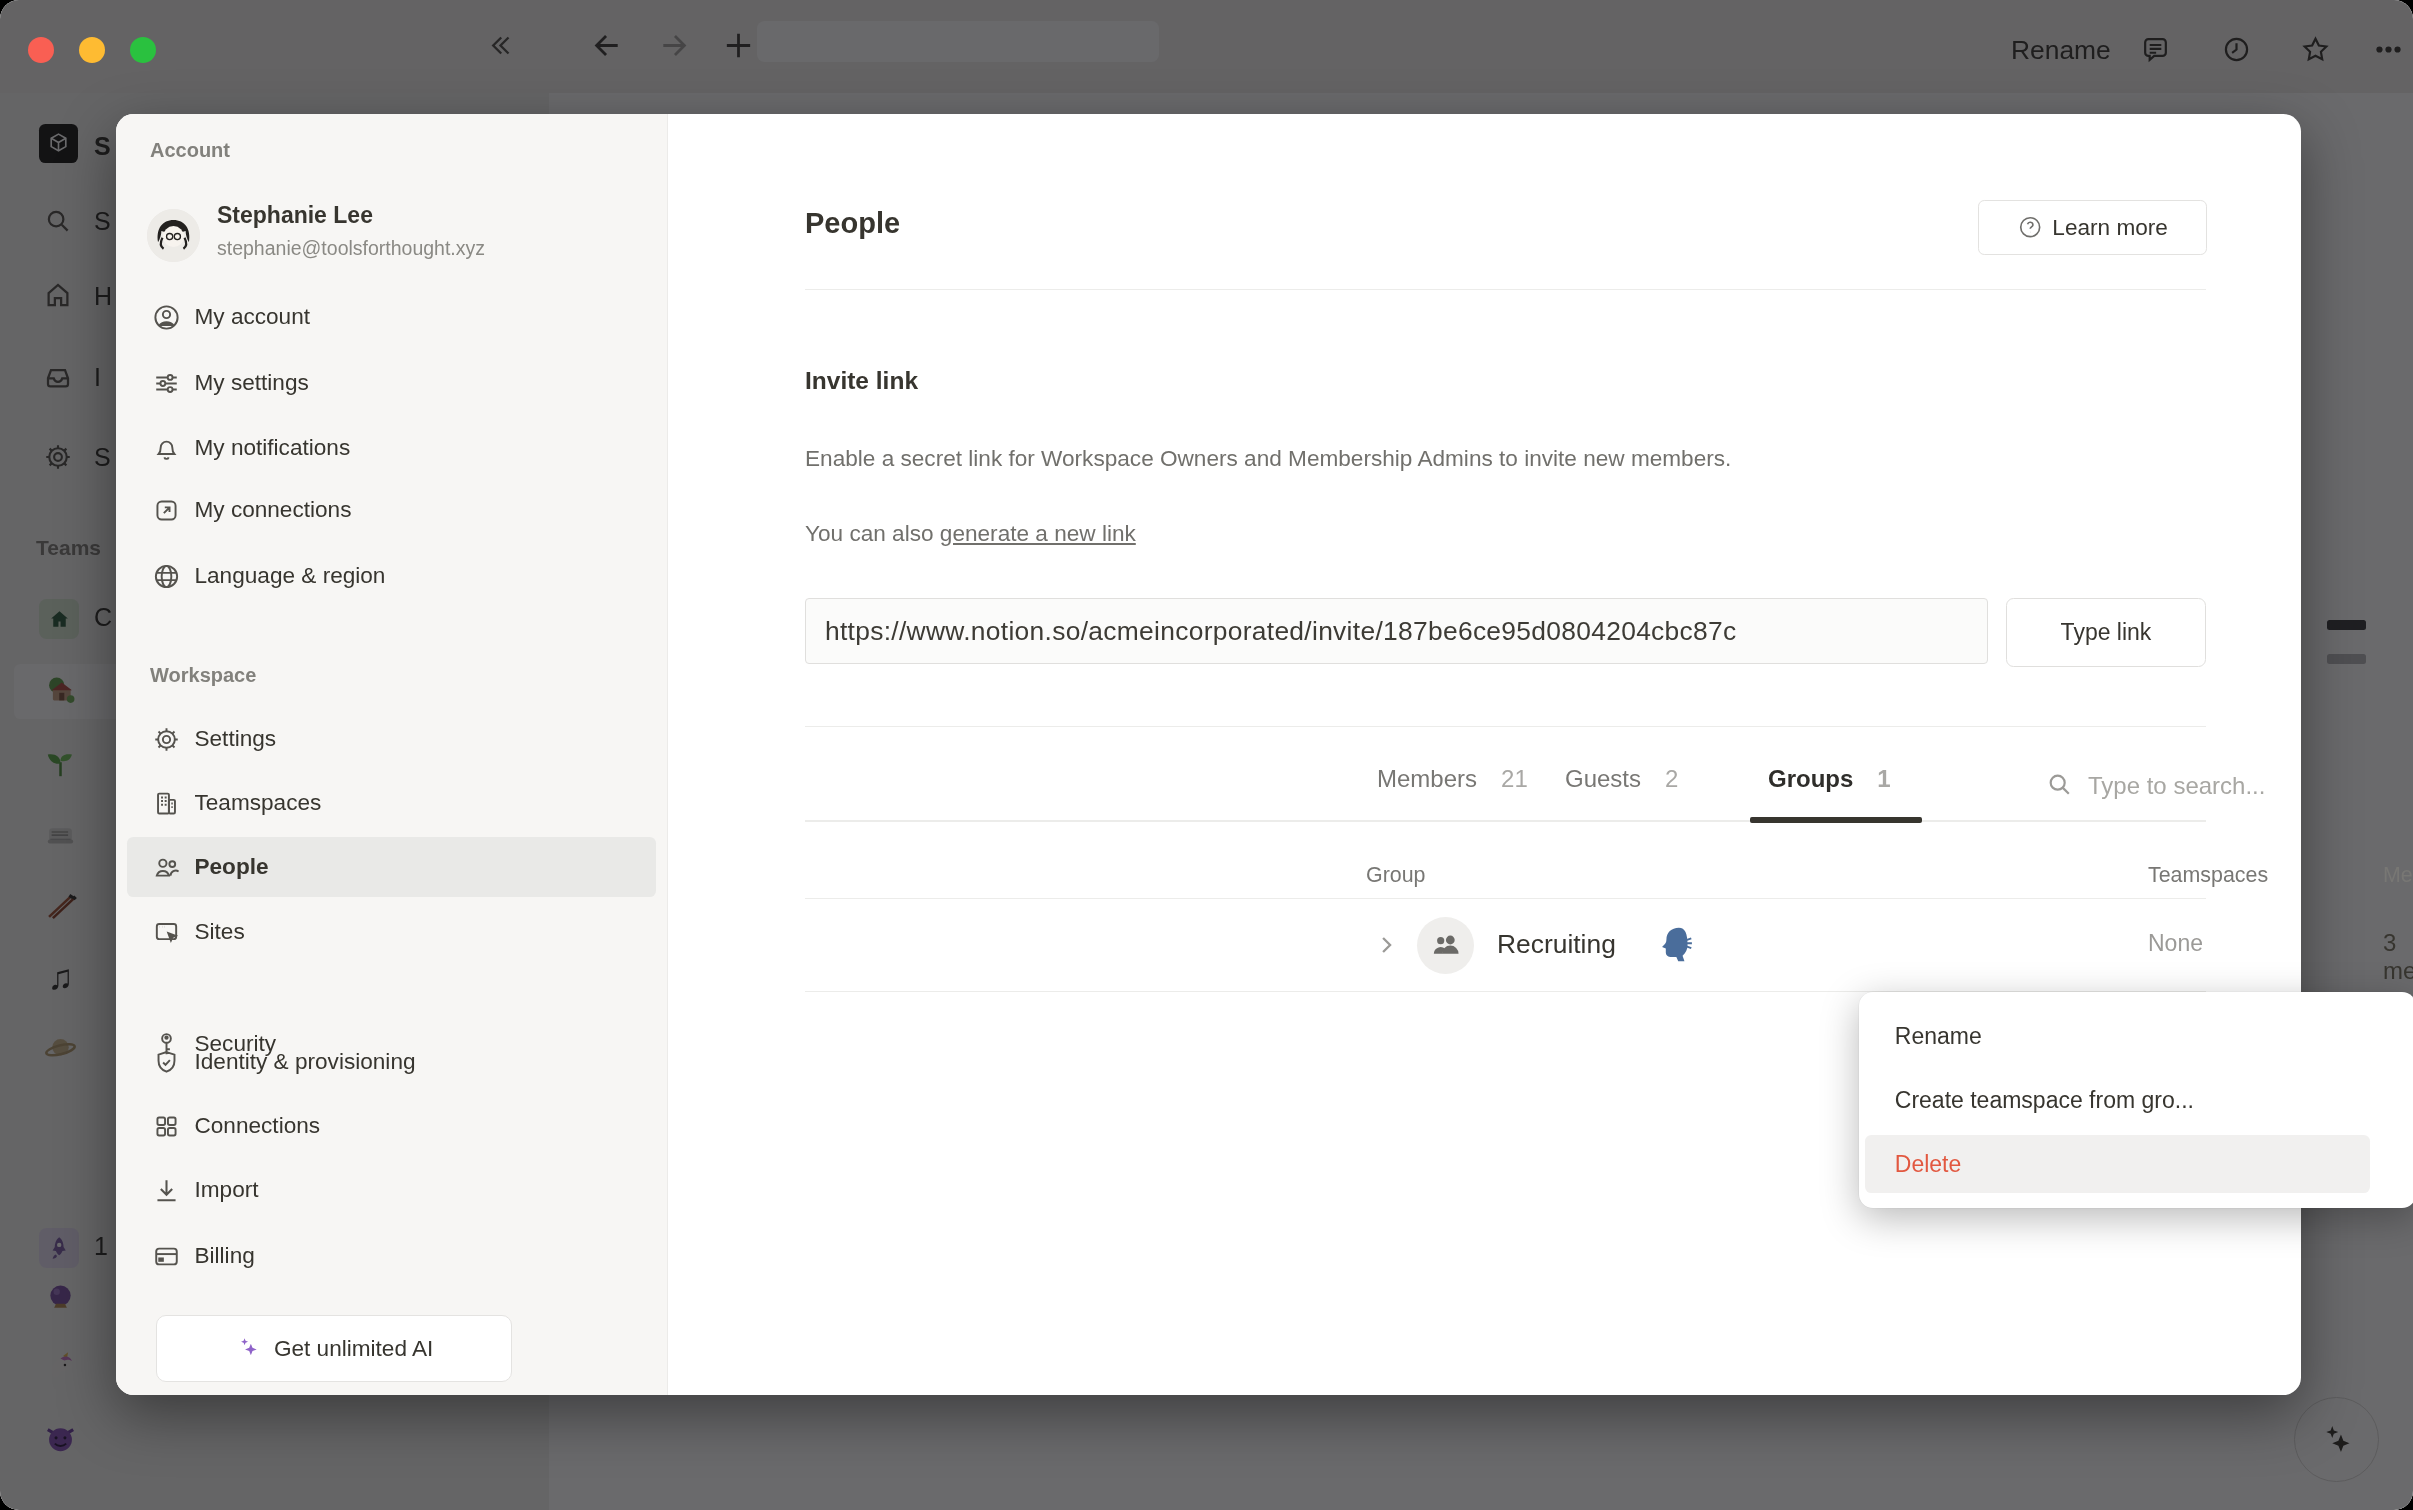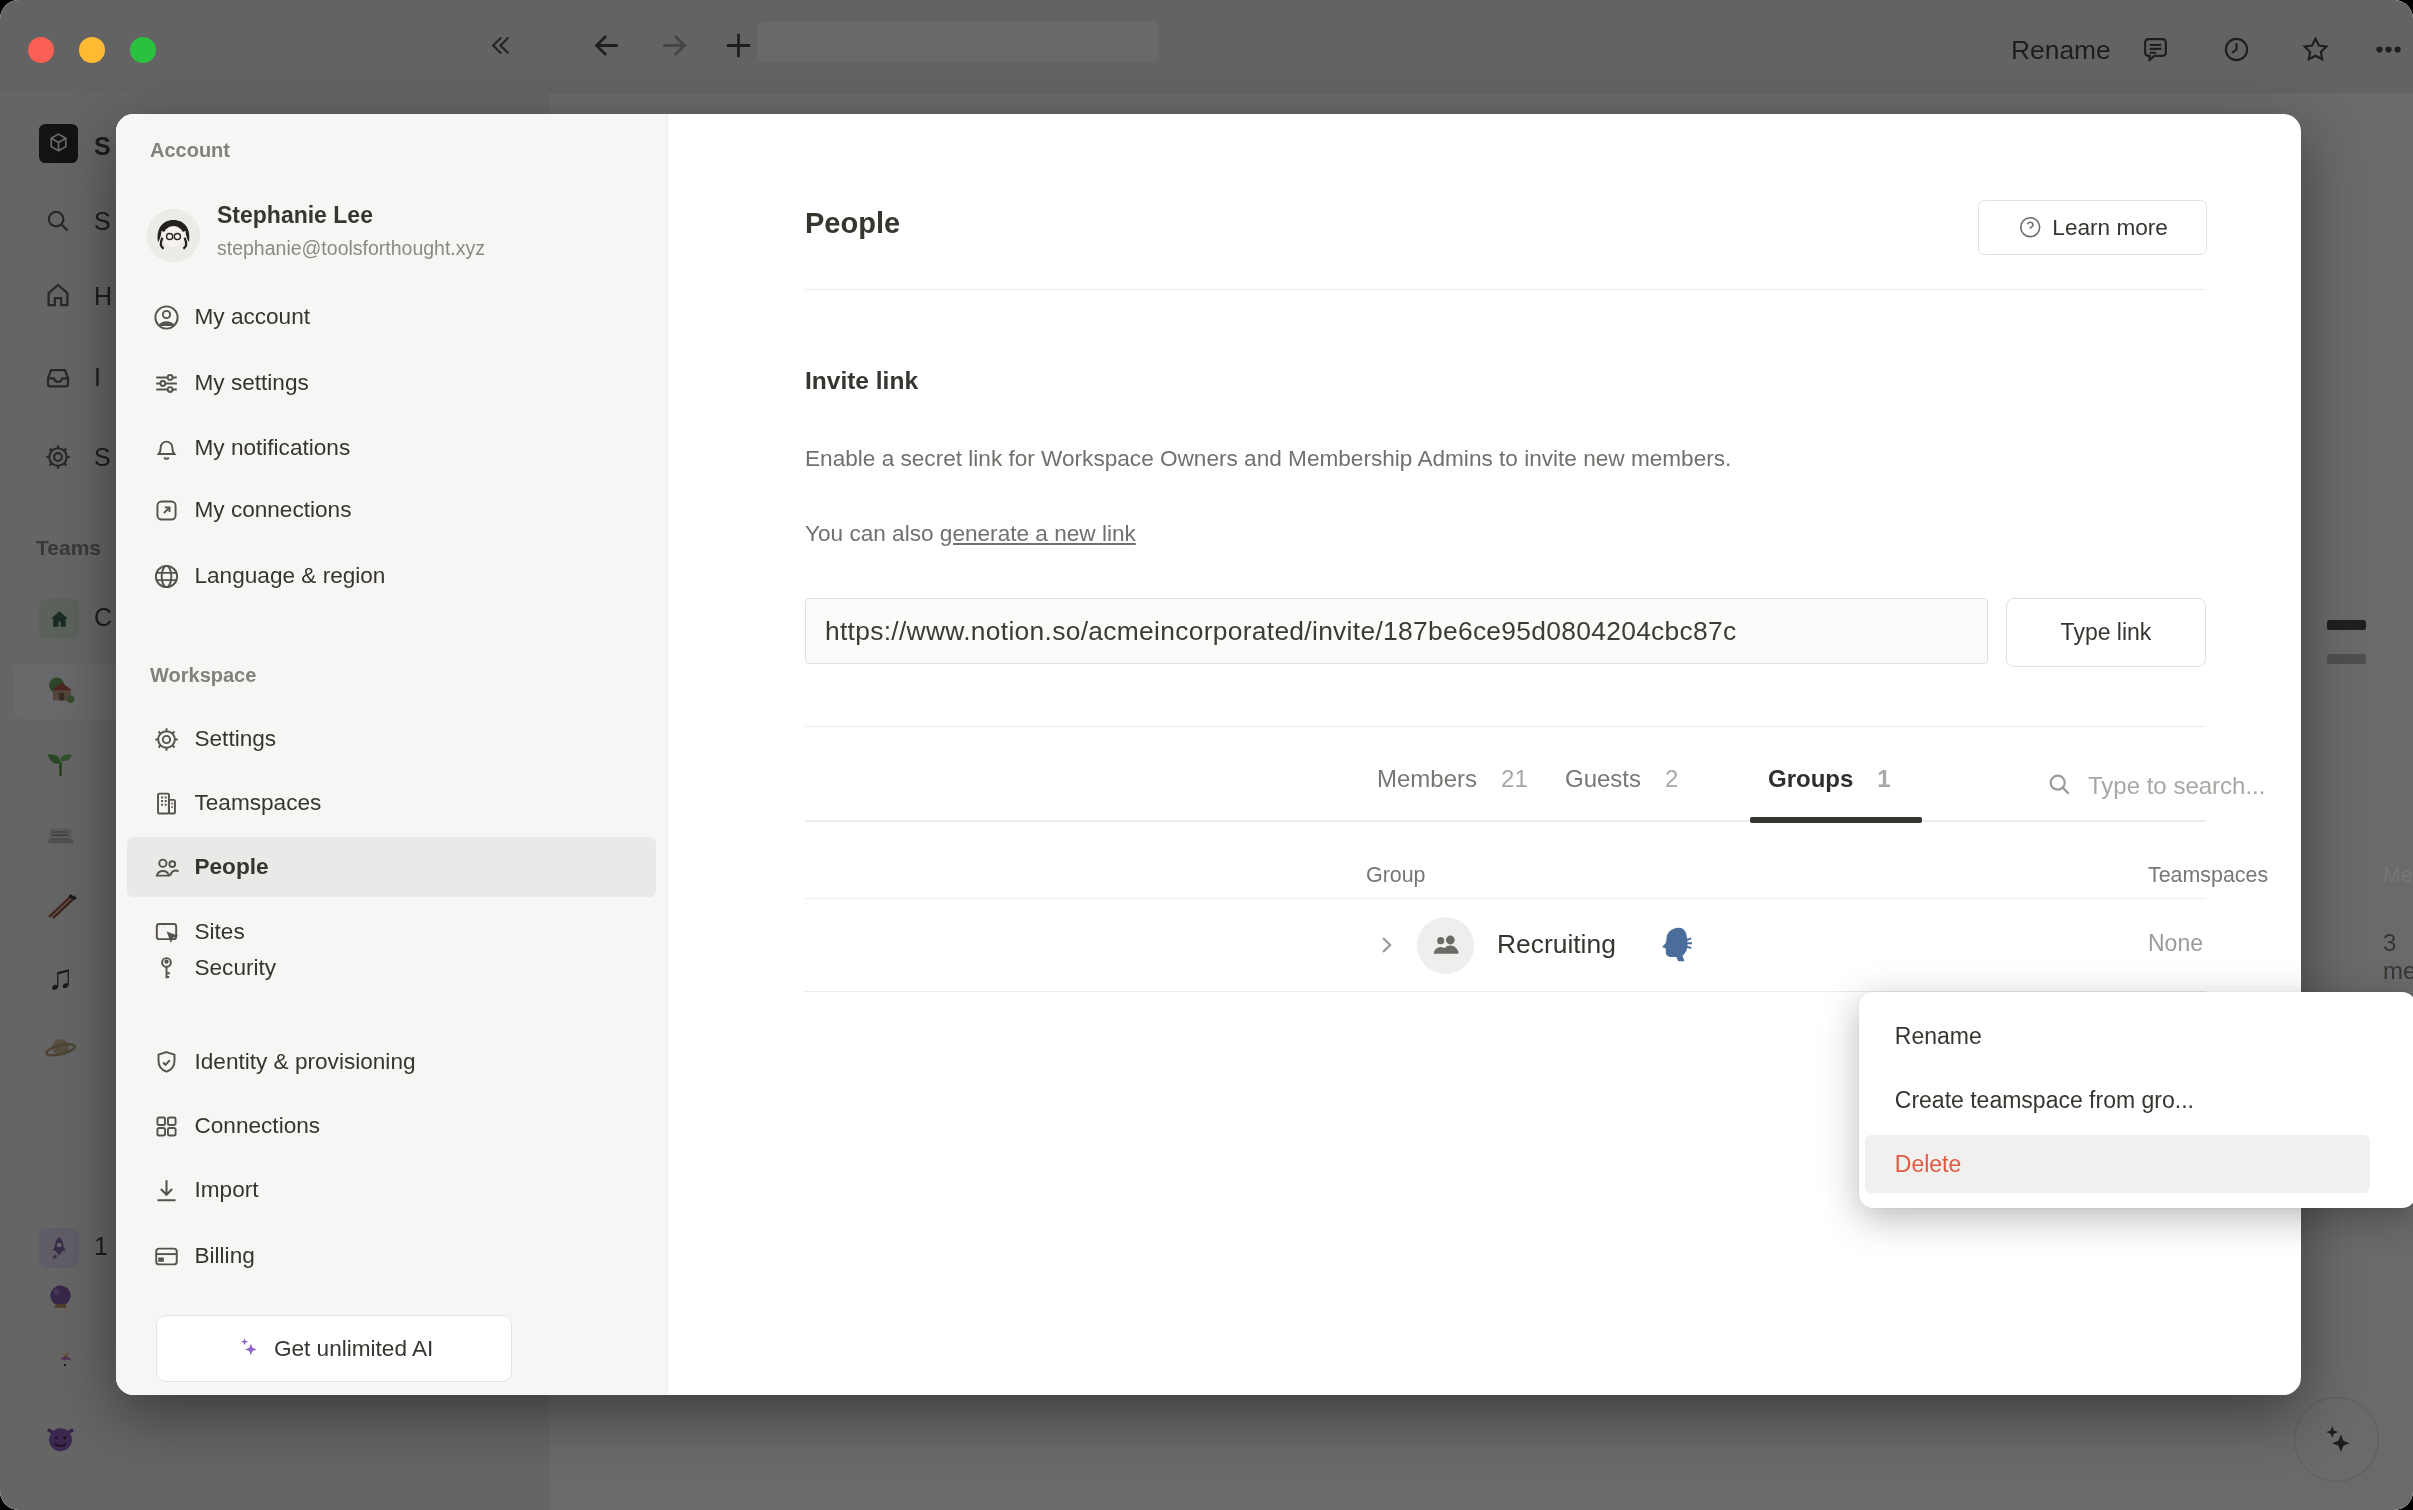--- a/index.html
+++ b/index.html
@@ -361,21 +361,21 @@
 
       <div class="mrow" style="top:788px">
         <span class="ic"><svg viewBox="0 0 24 24" fill="none" stroke="currentColor" stroke-width="1.6">
               <rect x="4" y="5" width="16" height="12.5" rx="2"></rect>
               <path d="M6.3 7.3h.1M8.3 7.3h.1M10.3 7.3h.1"></path>
               <path d="m13.5 12.5 2.2 6 1.2-2.6 2.6-1.2z" fill="currentColor"></path>
             </svg></span>
         <span class="lb">Sites</span>
         </div>
 
-      <div class="mrow" style="top:824px">
+      <div class="mrow" style="top:900px">
         <span class="ic"><svg viewBox="0 0 24 24" fill="none" stroke="currentColor" stroke-width="1.6">
               <circle cx="12" cy="7" r="3.6"></circle>
               <circle cx="12" cy="6.3" r="1" fill="currentColor"></circle>
               <path d="M12 10.6V20M12 16h2.8M12 19h2.2"></path>
             </svg></span>
         <span class="lb">Security</span>
         </div>
 
       <div class="mrow" style="top:918px">
         <span class="ic"><svg viewBox="0 0 24 24" fill="none" stroke="currentColor" stroke-width="1.6">

